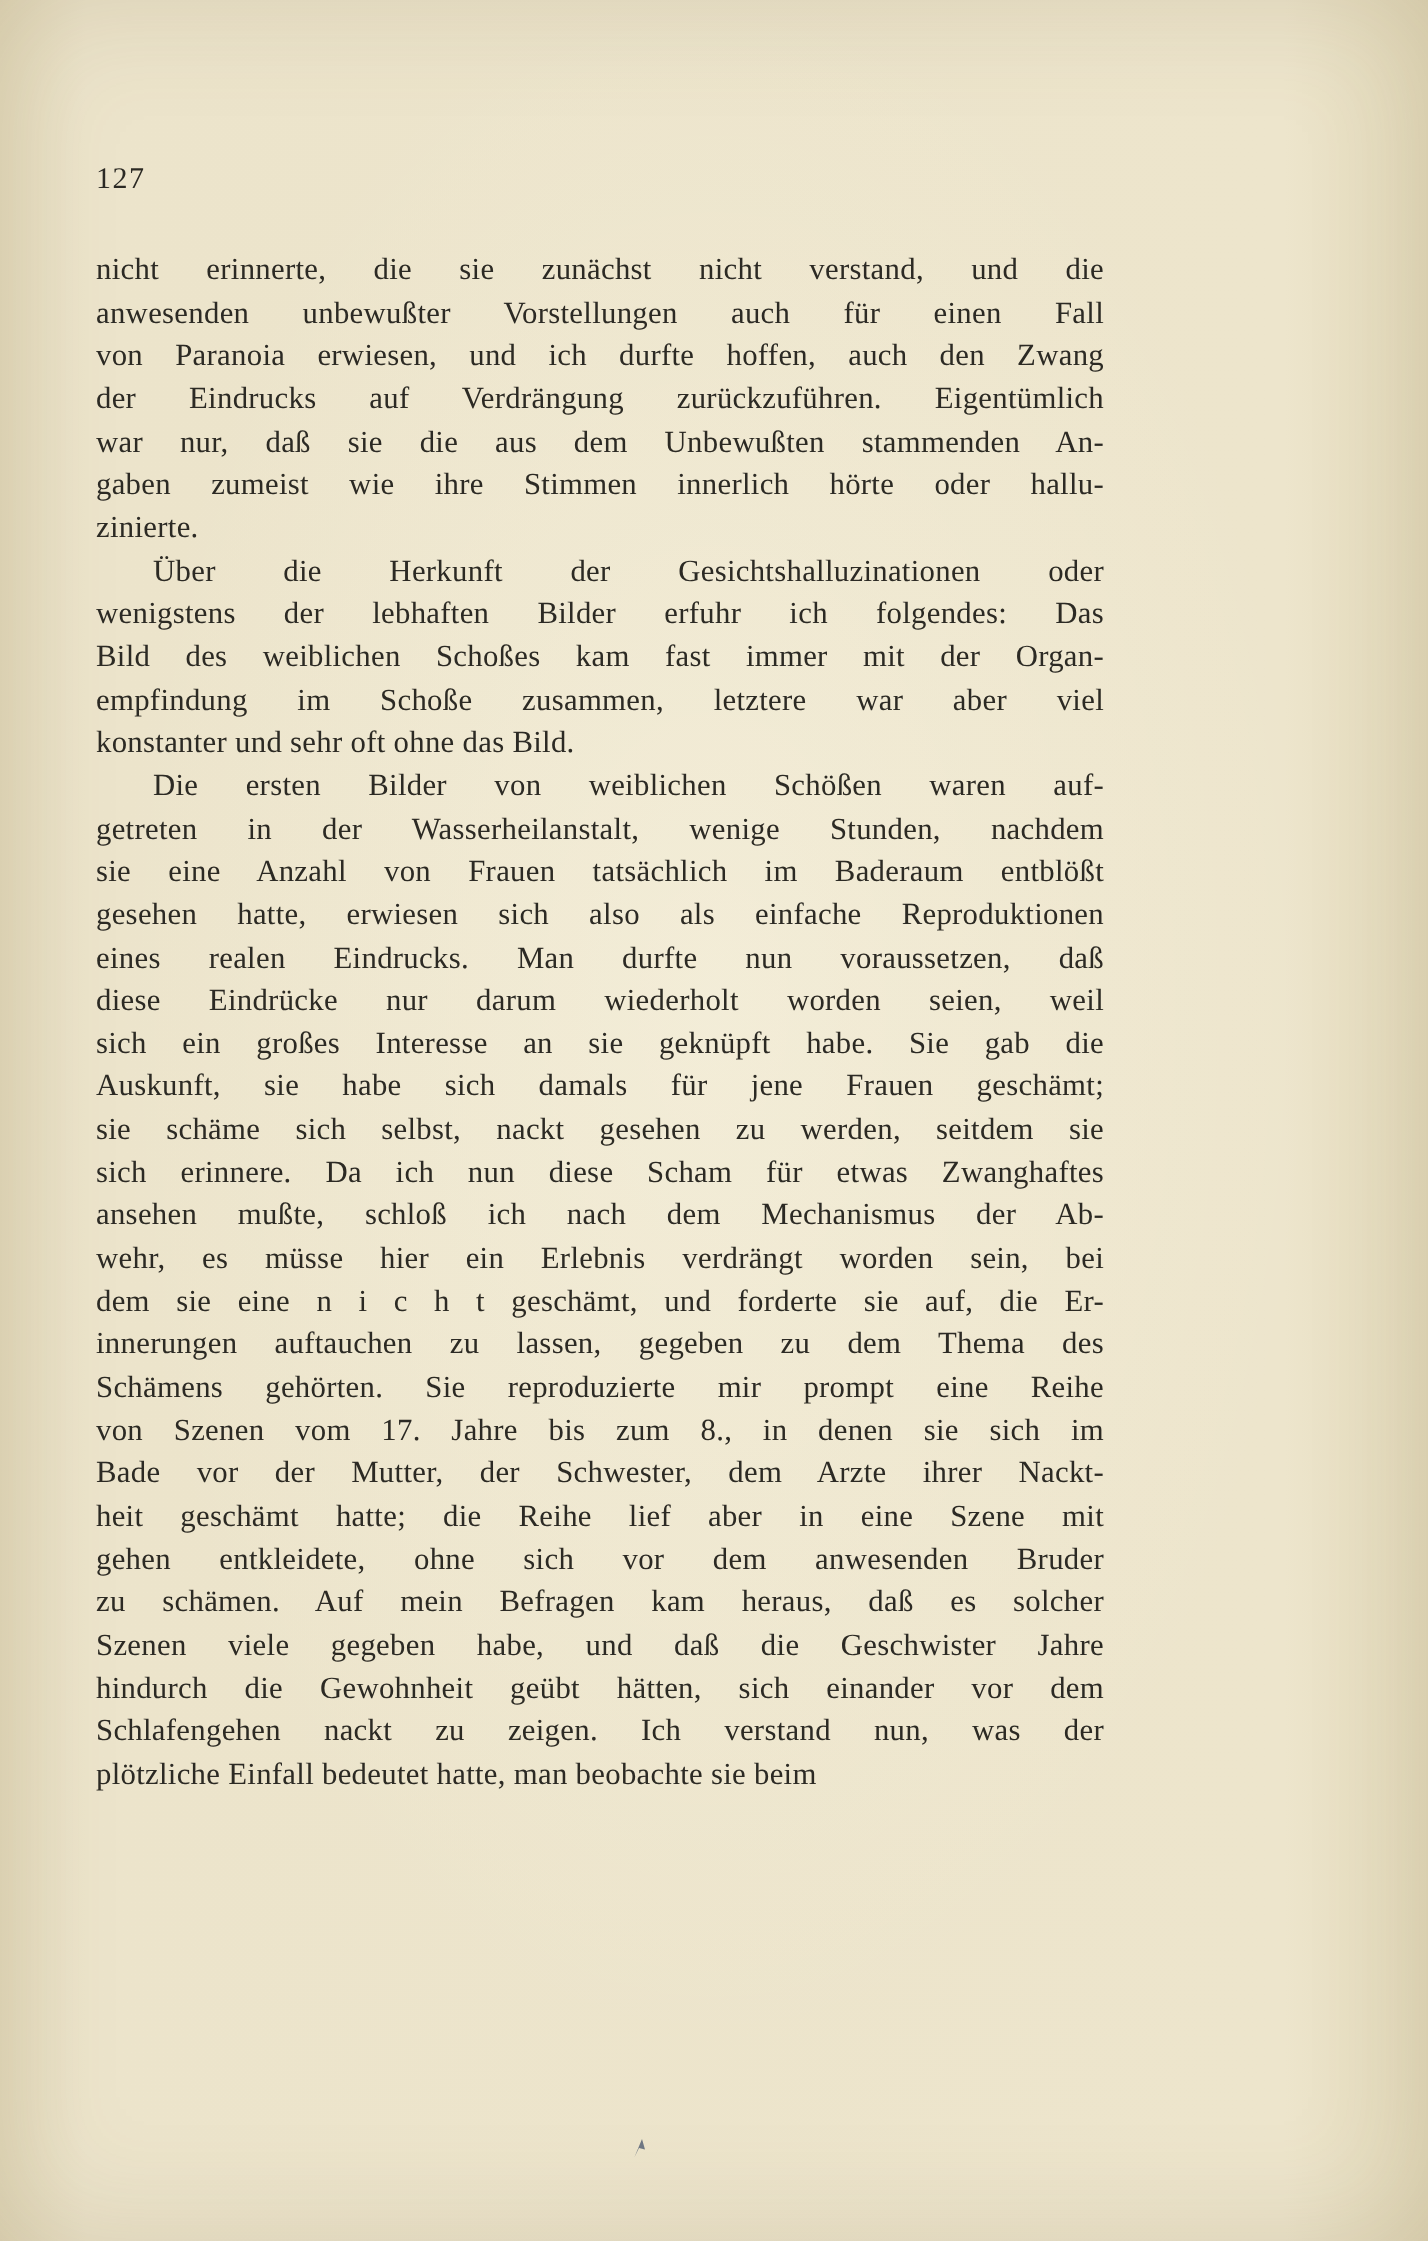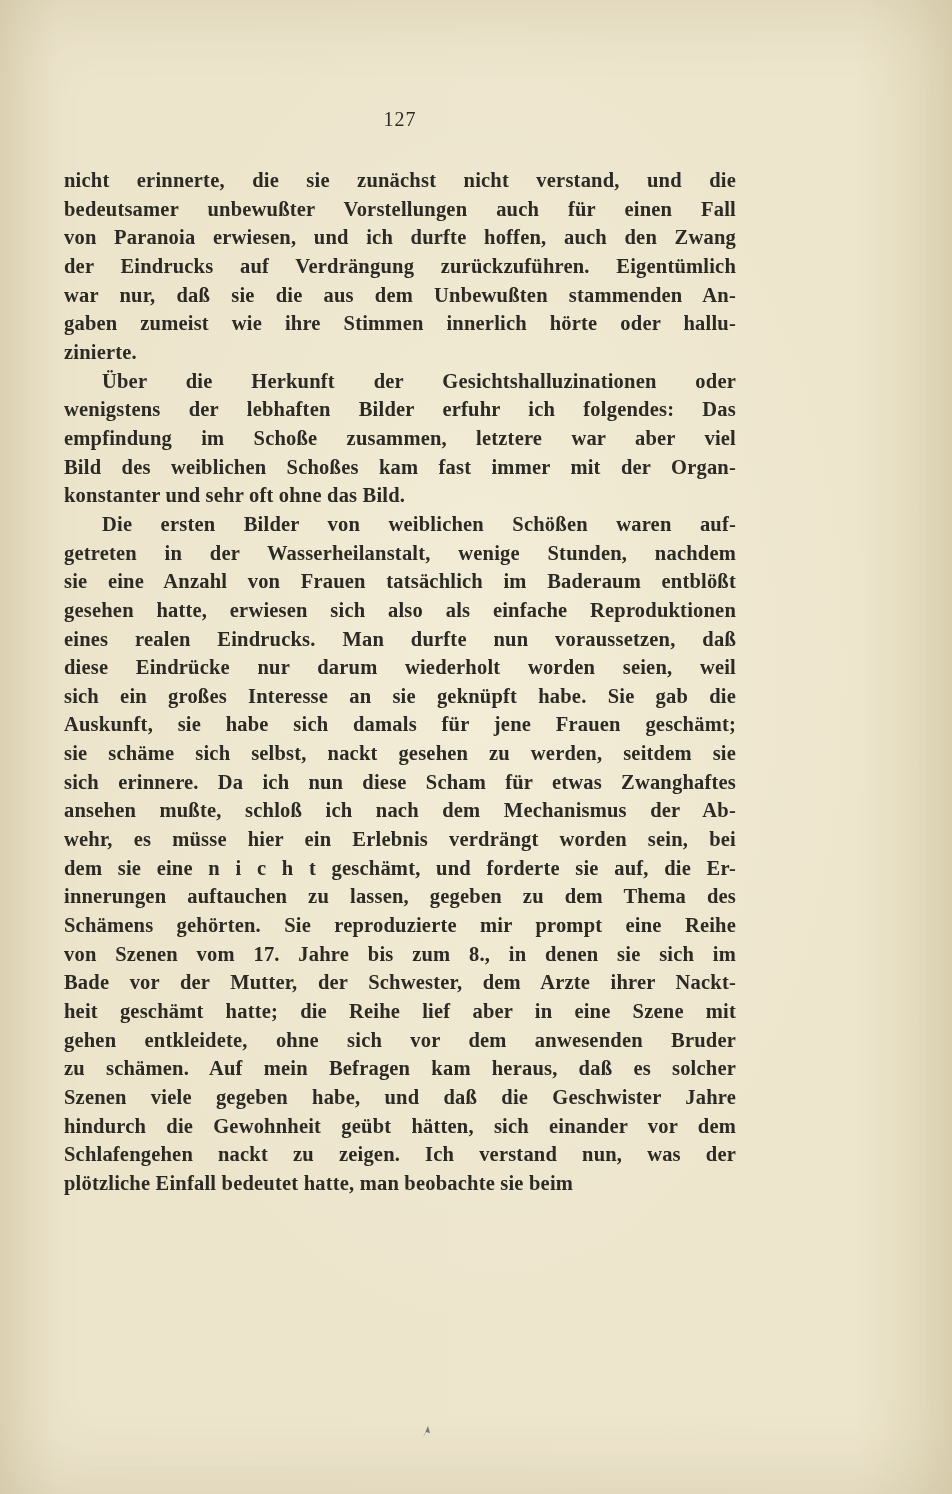--- a/index.html
+++ b/index.html
@@ -21,39 +21,38 @@
       radial-gradient(ellipse at 50% 45%, rgba(255,252,238,0.35) 0%, rgba(0,0,0,0) 60%),
       linear-gradient(90deg, #e4dbbd 0%, #ece4cb 6%, #ede5cc 90%, #e3dabb 100%);
     box-shadow: inset 0 0 80px rgba(120,100,60,0.18);
     color: #2c2a24;
   }
   .page-number {
     position: absolute;
     top: 108px;
     left: 64px;
     width: 672px;
-    text-align: center;
+    text-align: left;
     font-size: 20px;
     letter-spacing: 1px;
   }
   .text-block {
     position: absolute;
     top: 166px;
     left: 64px;
     width: 672px;
     font-size: 20.5px;
     line-height: 28.65px;
     letter-spacing: 0.2px;
   }
   .paragraph { margin: 0; }
   .line {
     text-align: justify;
     text-align-last: justify;
     white-space: normal;
-    font-weight: bold;
   }
   .line.last {
     text-align-last: left;
   }
   .line.indent {
     text-indent: 38px;
   }
   .ink-mark {
     position: absolute;
     left: 421px;
@@ -67,32 +66,32 @@
 </head>
 <body>
 
 <div class="page">
 
   <div class="page-number">127</div>
 
   <div class="text-block">
       <div class="paragraph">
         <div class="line">nicht erinnerte, die sie zunächst nicht verstand, und die</div>
-        <div class="line">bedeutsamer unbewußter Vorstellungen auch für einen Fall</div>
+        <div class="line">anwesenden unbewußter Vorstellungen auch für einen Fall</div>
         <div class="line">von Paranoia erwiesen, und ich durfte hoffen, auch den Zwang</div>
         <div class="line">der Eindrucks auf Verdrängung zurückzuführen. Eigentümlich</div>
         <div class="line">war nur, daß sie die aus dem Unbewußten stammenden An-</div>
         <div class="line">gaben zumeist wie ihre Stimmen innerlich hörte oder hallu-</div>
         <div class="line last">zinierte.</div>
       </div>
       <div class="paragraph">
         <div class="line indent">Über die Herkunft der Gesichtshalluzinationen oder</div>
         <div class="line">wenigstens der lebhaften Bilder erfuhr ich folgendes: Das</div>
+        <div class="line">Bild des weiblichen Schoßes kam fast immer mit der Organ-</div>
         <div class="line">empfindung im Schoße zusammen, letztere war aber viel</div>
-        <div class="line">Bild des weiblichen Schoßes kam fast immer mit der Organ-</div>
         <div class="line last">konstanter und sehr oft ohne das Bild.</div>
       </div>
       <div class="paragraph">
         <div class="line indent">Die ersten Bilder von weiblichen Schößen waren auf-</div>
         <div class="line">getreten in der Wasserheilanstalt, wenige Stunden, nachdem</div>
         <div class="line">sie eine Anzahl von Frauen tatsächlich im Baderaum entblößt</div>
         <div class="line">gesehen hatte, erwiesen sich also als einfache Reproduktionen</div>
         <div class="line">eines realen Eindrucks. Man durfte nun voraussetzen, daß</div>
         <div class="line">diese Eindrücke nur darum wiederholt worden seien, weil</div>
         <div class="line">sich ein großes Interesse an sie geknüpft habe. Sie gab die</div>

